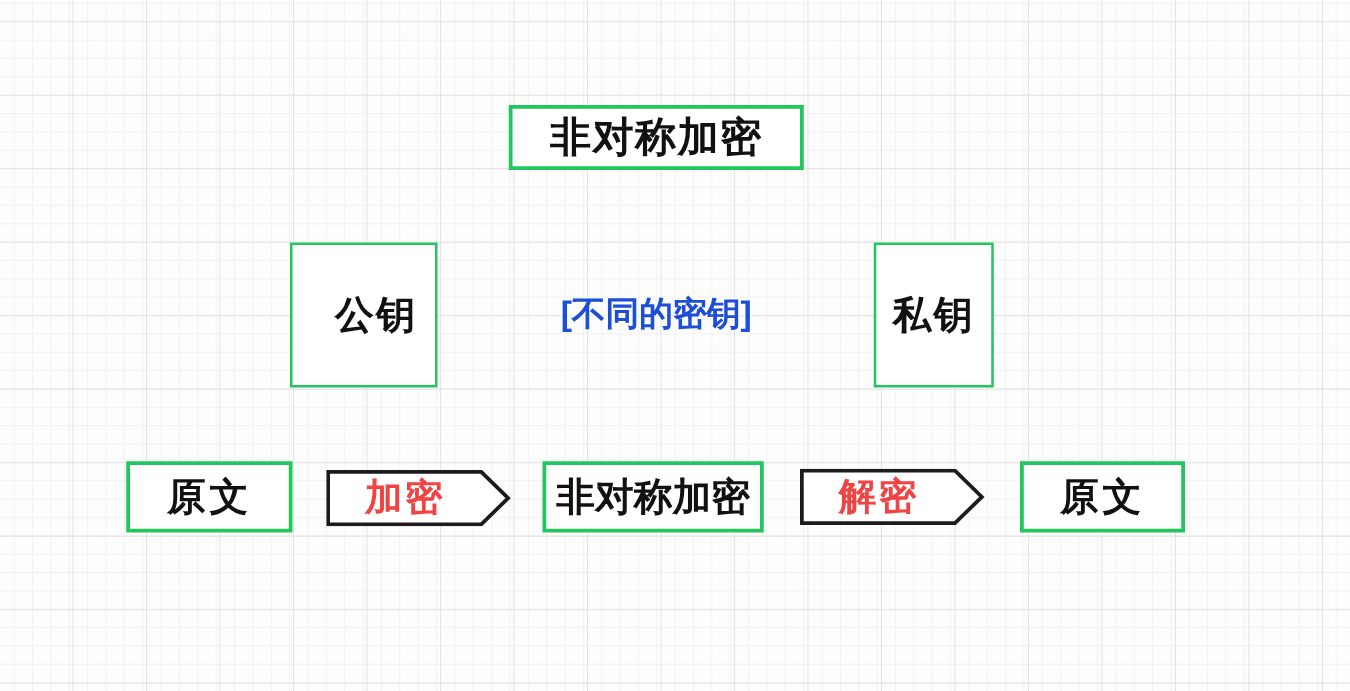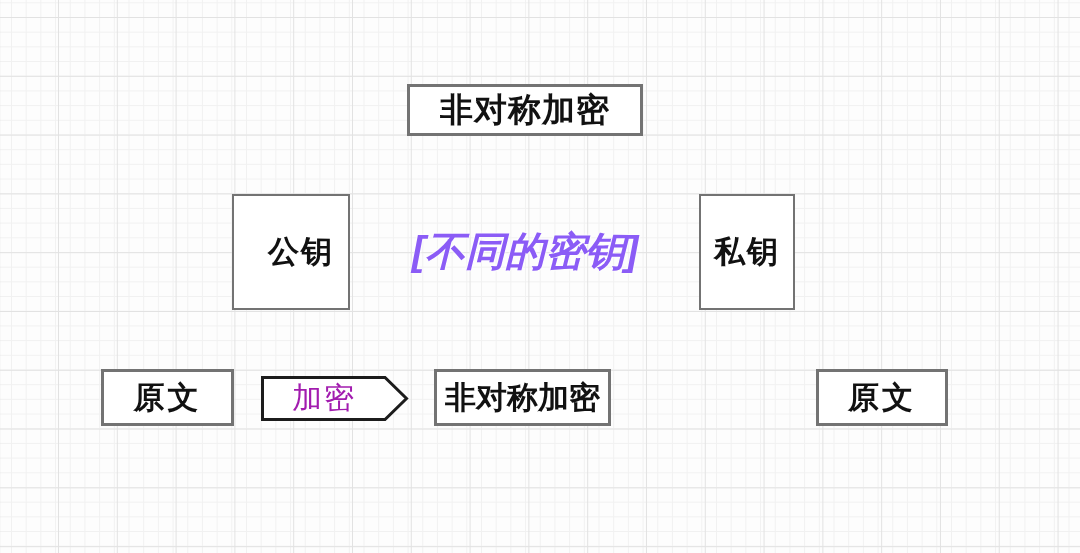--- a/index.html
+++ b/index.html
@@ -16,51 +16,50 @@
     background-size: 58.8px 58.8px, 58.8px 58.8px, 14.7px 14.7px, 14.7px 14.7px;
     background-position: 58px 17px, 58px 17px, 11px 2.3px, 11px 2.3px;
   }
   .canvas { position: absolute; inset: 0; }
   .node {
     position: absolute;
     display: flex;
     align-items: center;
     justify-content: center;
     background: #ffffff;
-    border: 3px solid #737373;
+    border: 3px solid #22c55e;
     color: #111111;
     font-weight: 700;
   }
   .title-box   { left: 407px; top: 84px;  width: 236px; height: 52px;  font-size: 33px; letter-spacing: 1px; }
   .pubkey-box  { left: 232px; top: 194px; width: 118px; height: 116px; font-size: 31px; border-width: 2px; letter-spacing: 2px; padding-left: 20px; }
   .privkey-box { left: 699px; top: 194px; width: 96px; height: 116px; font-size: 31px; border-width: 2px; letter-spacing: 2px; }
   .note-text {
     position: absolute;
     left: 425px; top: 230px; width: 200px; height: 42px;
     display: flex; align-items: center; justify-content: center;
-    font-size: 40px; font-weight: 700; color: #8b5cf6;
+    font-size: 27px; font-weight: 700; color: #1d4ed8;
     text-shadow: 0 0 3px #ffffff, 0 0 3px #ffffff;
     white-space: nowrap;
-    font-style: italic;
   }
   .pt-start  { left: 101px; top: 369px; width: 133px; height: 57px; font-size: 31px; letter-spacing: 3px; }
   .ct-box    { left: 434px; top: 369px; width: 177px; height: 57px; font-size: 31px; }
   .pt-end    { left: 816px; top: 369px; width: 132px; height: 57px; font-size: 31px; letter-spacing: 3px; }
   .arrow-shape {
     position: absolute;
     width: 148px; height: 45px;
   }
   .enc-arrow { left: 261px; top: 376px; }
   .dec-arrow { left: 640px; top: 375px; }
   .arrow-shape svg { position: absolute; inset: 0; width: 100%; height: 100%; }
   .arrow-label {
     position: absolute; inset: 0;
     display: flex; align-items: center; justify-content: center;
     padding-right: 22px;
-    font-size: 30px; font-weight: 400; color: #a21caf;
+    font-size: 30px; font-weight: 700; color: #ef4444;
     letter-spacing: 2px;
   }
 </style>
 </head>
 <body>
 
 <div class="canvas">
 
   <div class="node title-box">
     <span>非对称加密</span>
@@ -84,18 +83,24 @@
     <svg viewBox="0 0 148 45">
       <polygon points="1.5,1.5 124,1.5 145.5,22.5 124,43.5 1.5,43.5" fill="#ffffff" stroke="#1c1c1c" stroke-width="3" stroke-linejoin="miter"></polygon>
     </svg>
     <span class="arrow-label">加密</span>
   </div>
 
   <div class="node ct-box">
     <span>非对称加密</span>
   </div>
 
+  <div class="arrow-shape dec-arrow">
+    <svg viewBox="0 0 148 45">
+      <polygon points="1.5,1.5 124,1.5 145.5,22.5 124,43.5 1.5,43.5" fill="#ffffff" stroke="#1c1c1c" stroke-width="3" stroke-linejoin="miter"></polygon>
+    </svg>
+    <span class="arrow-label">解密</span>
+  </div>
 
   <div class="node pt-end">
     <span>原文</span>
   </div>
 
 </div>
 
 </body></html>

